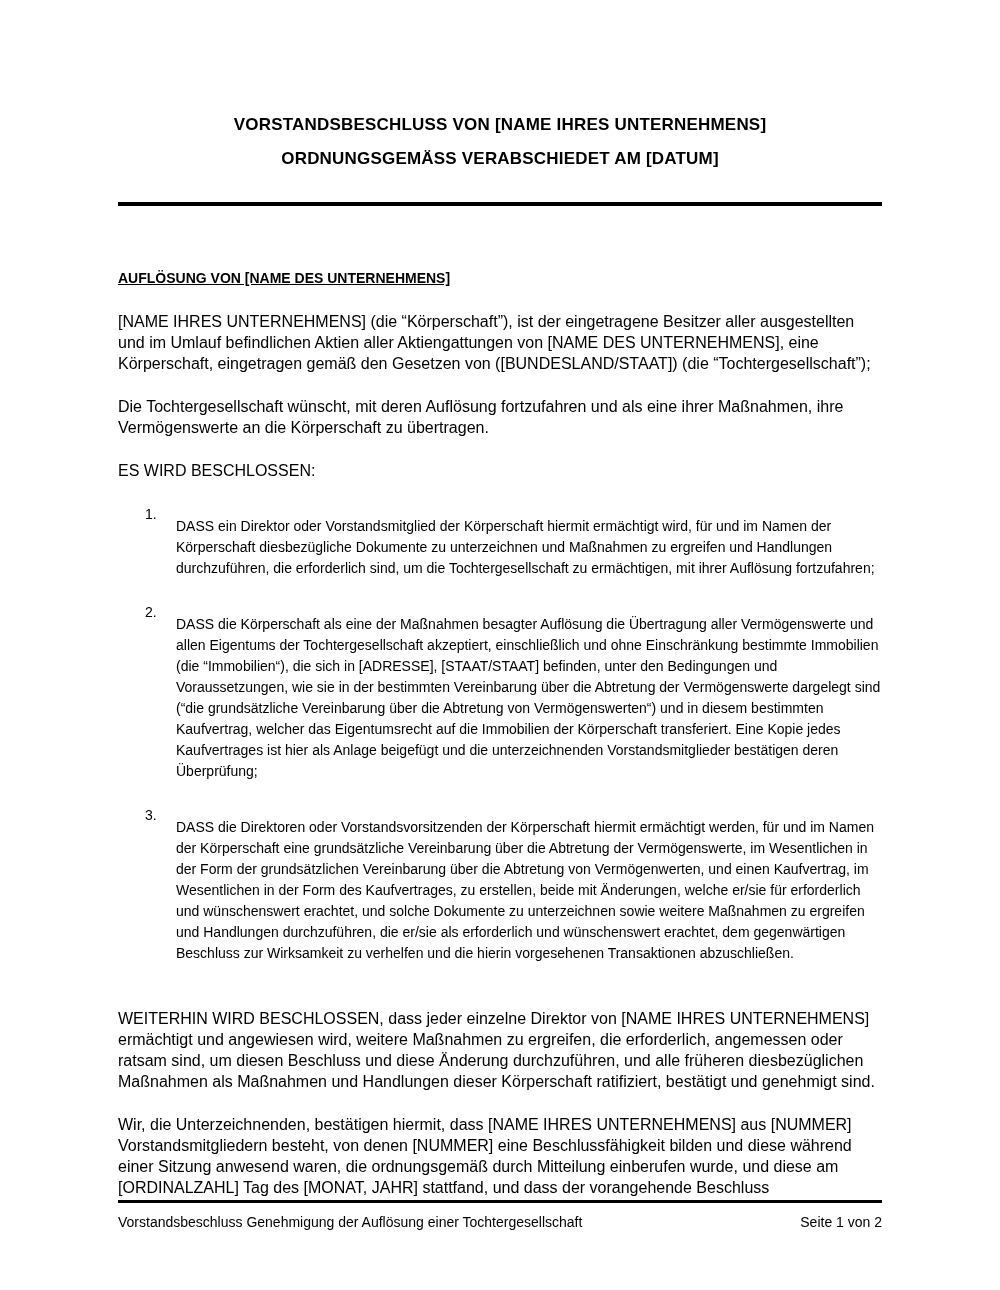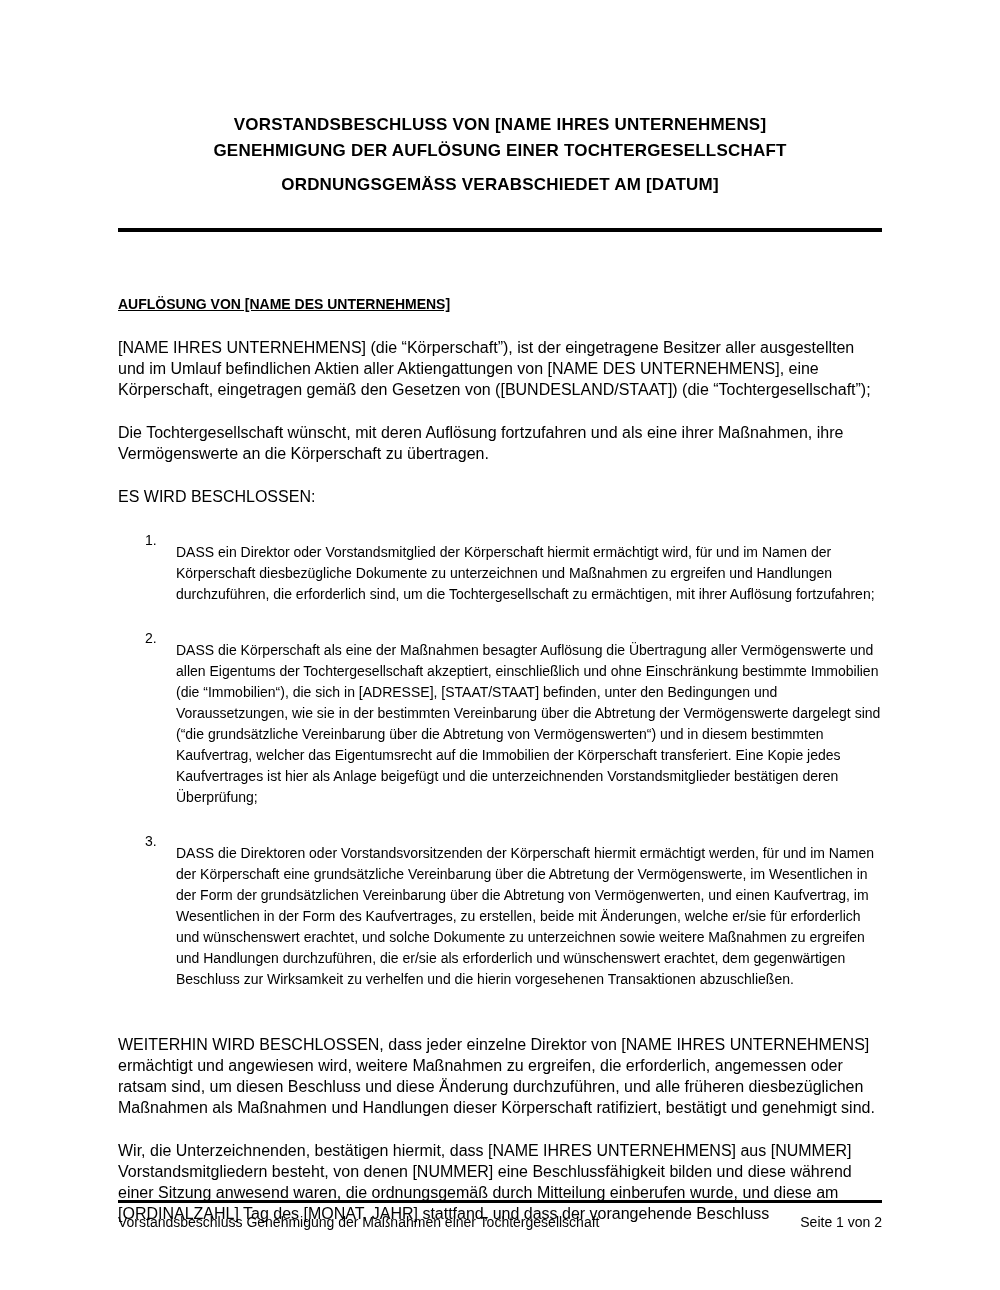--- a/index.html
+++ b/index.html
@@ -76,21 +76,20 @@
     line-height: 20px;
   }
 </style>
 </head>
 <body>
 
 <div class="page">
 
   <header>
     <div class="title">VORSTANDSBESCHLUSS VON [NAME IHRES UNTERNEHMENS]</div>
-    <div class="title">GENEHMIGUNG DER AUFLÖSUNG EINER TOCHTERGESELLSCHAFT</div>
     <div class="title subtitle">ORDNUNGSGEMÄSS VERABSCHIEDET AM [DATUM]</div>
   </header>
 
   <div class="rule"></div>
 
   <h2 class="section-heading">AUFLÖSUNG VON [NAME DES UNTERNEHMENS]</h2>
 
   <p>[NAME IHRES UNTERNEHMENS] (die “Körperschaft”), ist der eingetragene Besitzer aller ausgestellten und im Umlauf befindlichen Aktien aller Aktiengattungen von [NAME DES UNTERNEHMENS], eine Körperschaft, eingetragen gemäß den Gesetzen von ([BUNDESLAND/STAAT]) (die “Tochtergesellschaft”);</p>
 
   <p>Die Tochtergesellschaft wünscht, mit deren Auflösung fortzufahren und als eine ihrer Maßnahmen, ihre Vermögenswerte an die Körperschaft zu übertragen.</p>
@@ -112,18 +111,18 @@
     </div>
   </div>
 
   <p class="further">WEITERHIN WIRD BESCHLOSSEN, dass jeder einzelne Direktor von [NAME IHRES UNTERNEHMENS] ermächtigt und angewiesen wird, weitere Maßnahmen zu ergreifen, die erforderlich, angemessen oder ratsam sind, um diesen Beschluss und diese Änderung durchzuführen, und alle früheren diesbezüglichen Maßnahmen als Maßnahmen und Handlungen dieser Körperschaft ratifiziert, bestätigt und genehmigt sind.</p>
 
   <p>Wir, die Unterzeichnenden, bestätigen hiermit, dass [NAME IHRES UNTERNEHMENS] aus [NUMMER] Vorstandsmitgliedern besteht, von denen [NUMMER] eine Beschlussfähigkeit bilden und diese während einer Sitzung anwesend waren, die ordnungsgemäß durch Mitteilung einberufen wurde, und diese am [ORDINALZAHL] Tag des [MONAT, JAHR] stattfand, und dass der vorangehende Beschluss</p>
 
   <footer class="footer">
     <div class="footer-rule"></div>
     <div class="footer-row">
-      <span>Vorstandsbeschluss Genehmigung der Maßnahmen einer Tochtergesellschaft</span>
+      <span>Vorstandsbeschluss Genehmigung der Auflösung einer Tochtergesellschaft</span>
       <span>Seite 1 von 2</span>
     </div>
   </footer>
 
 </div>
 
 </body></html>

